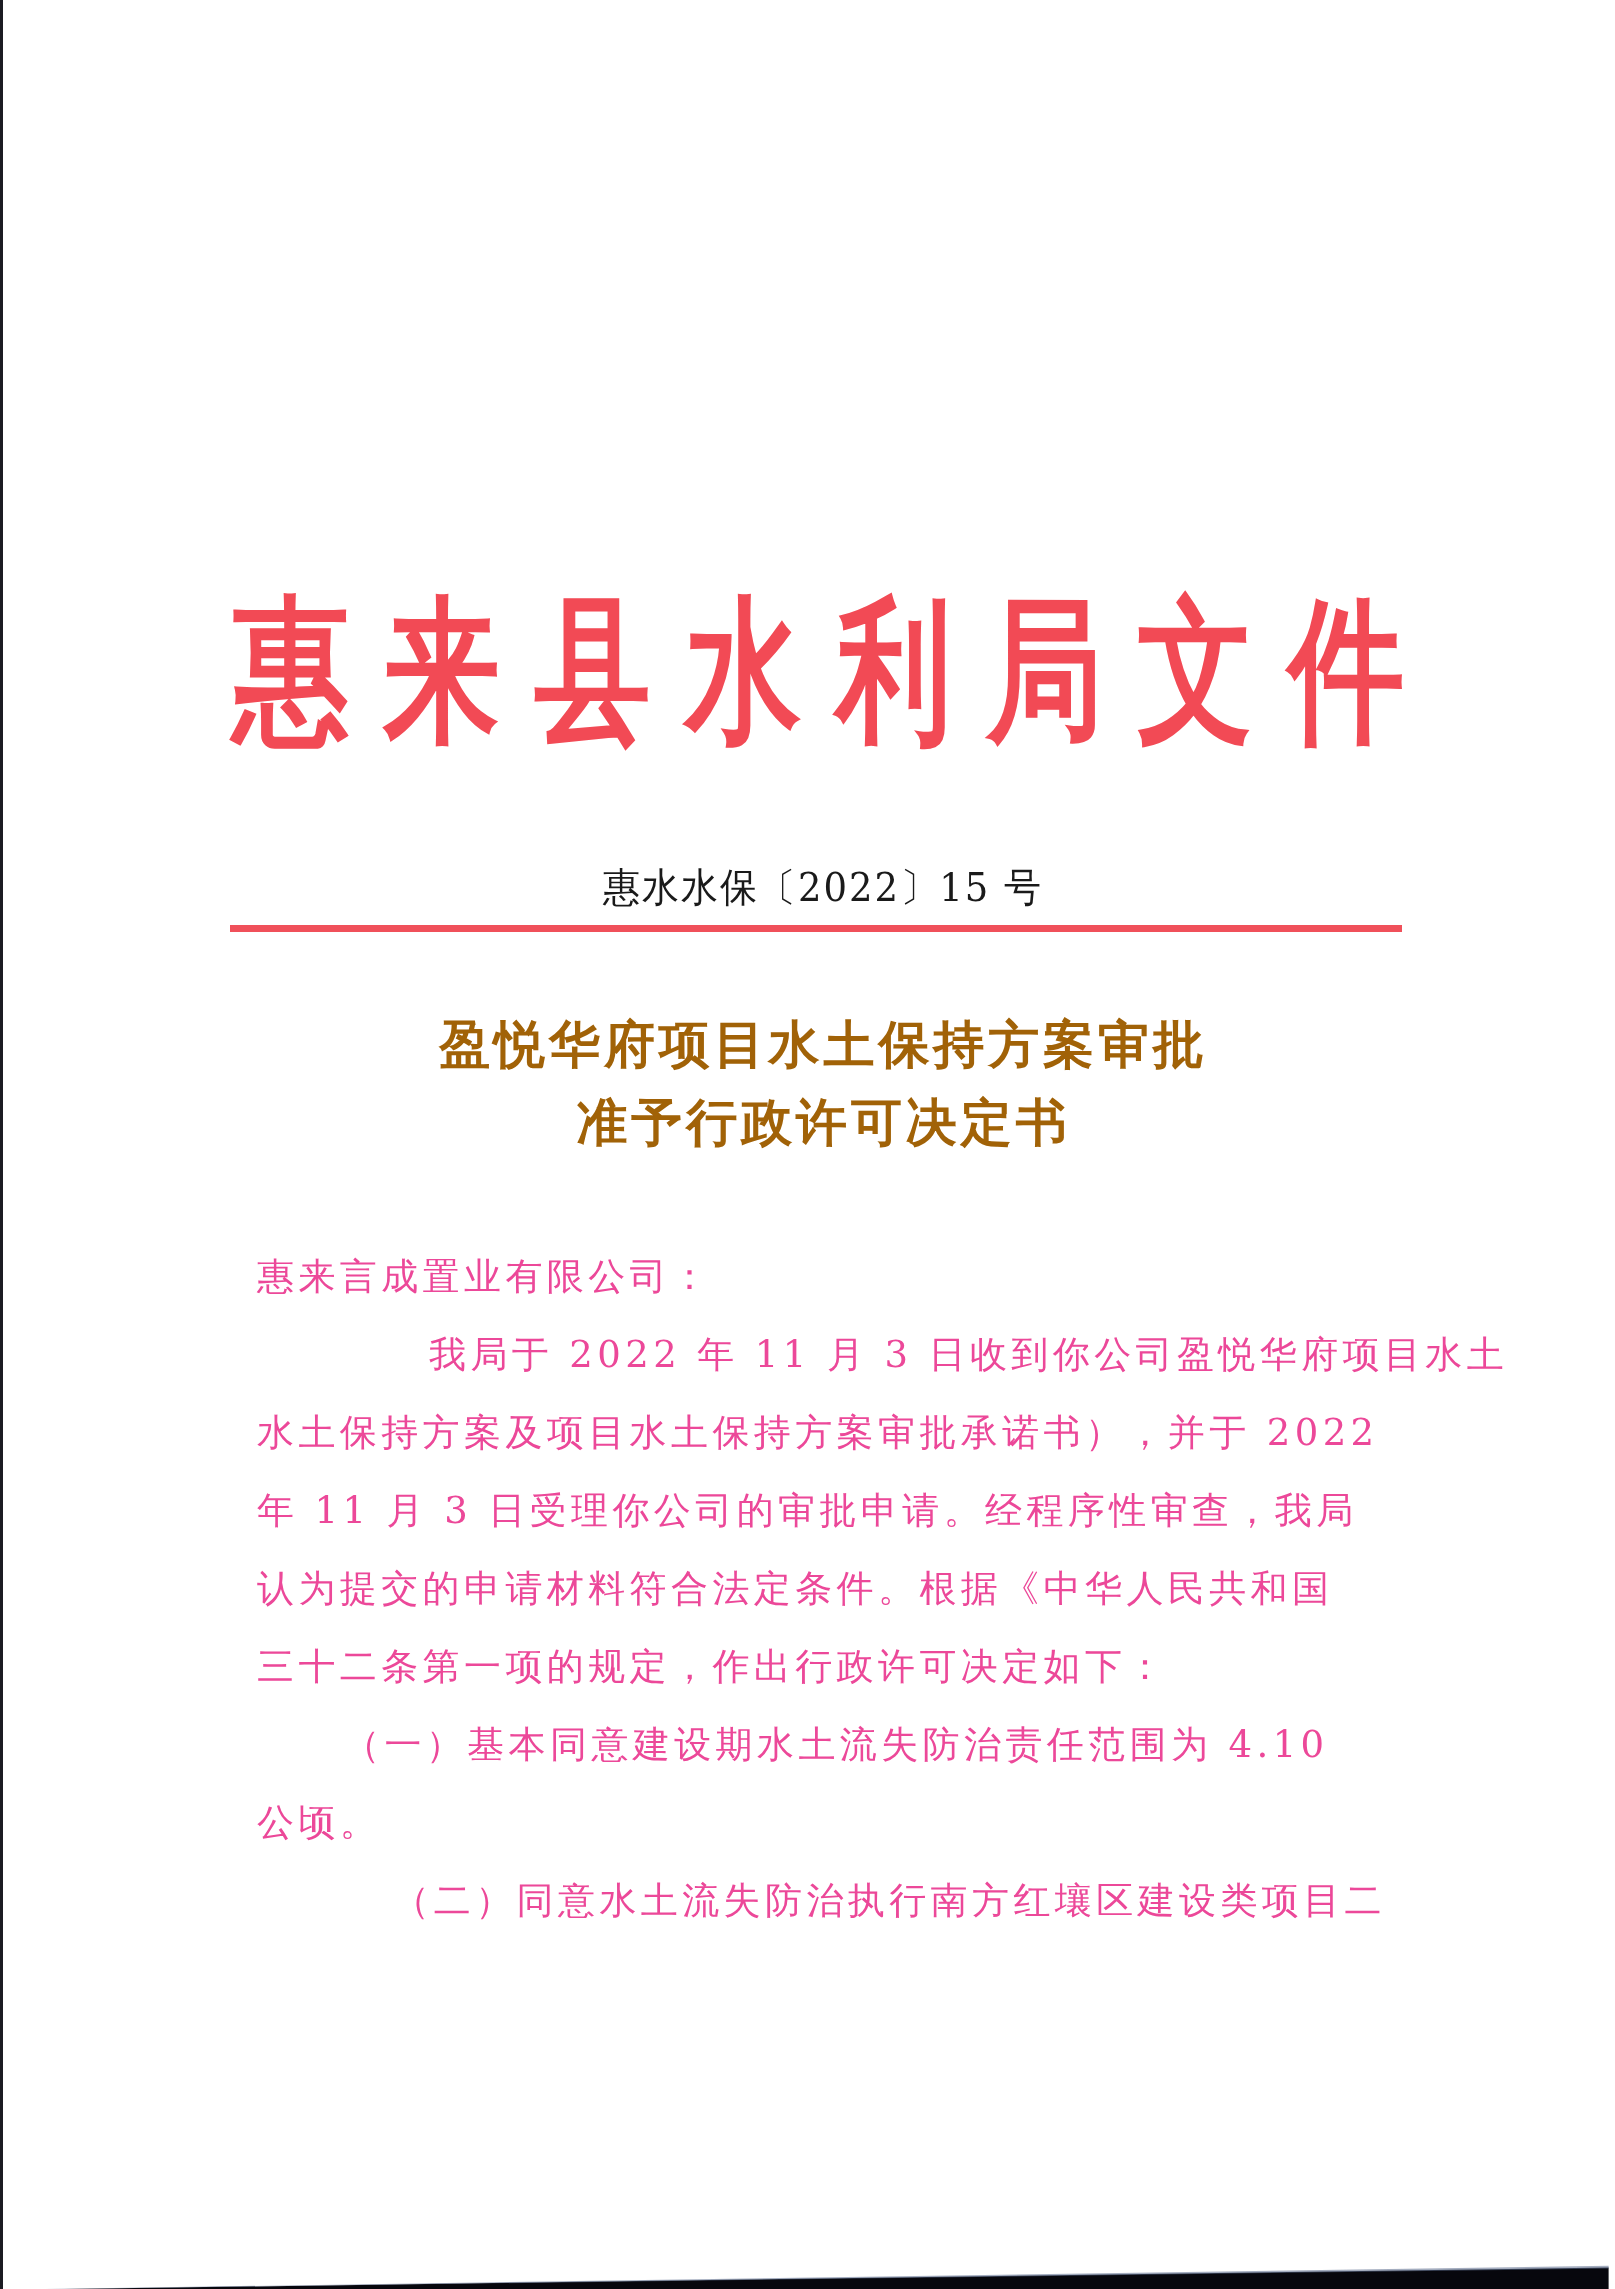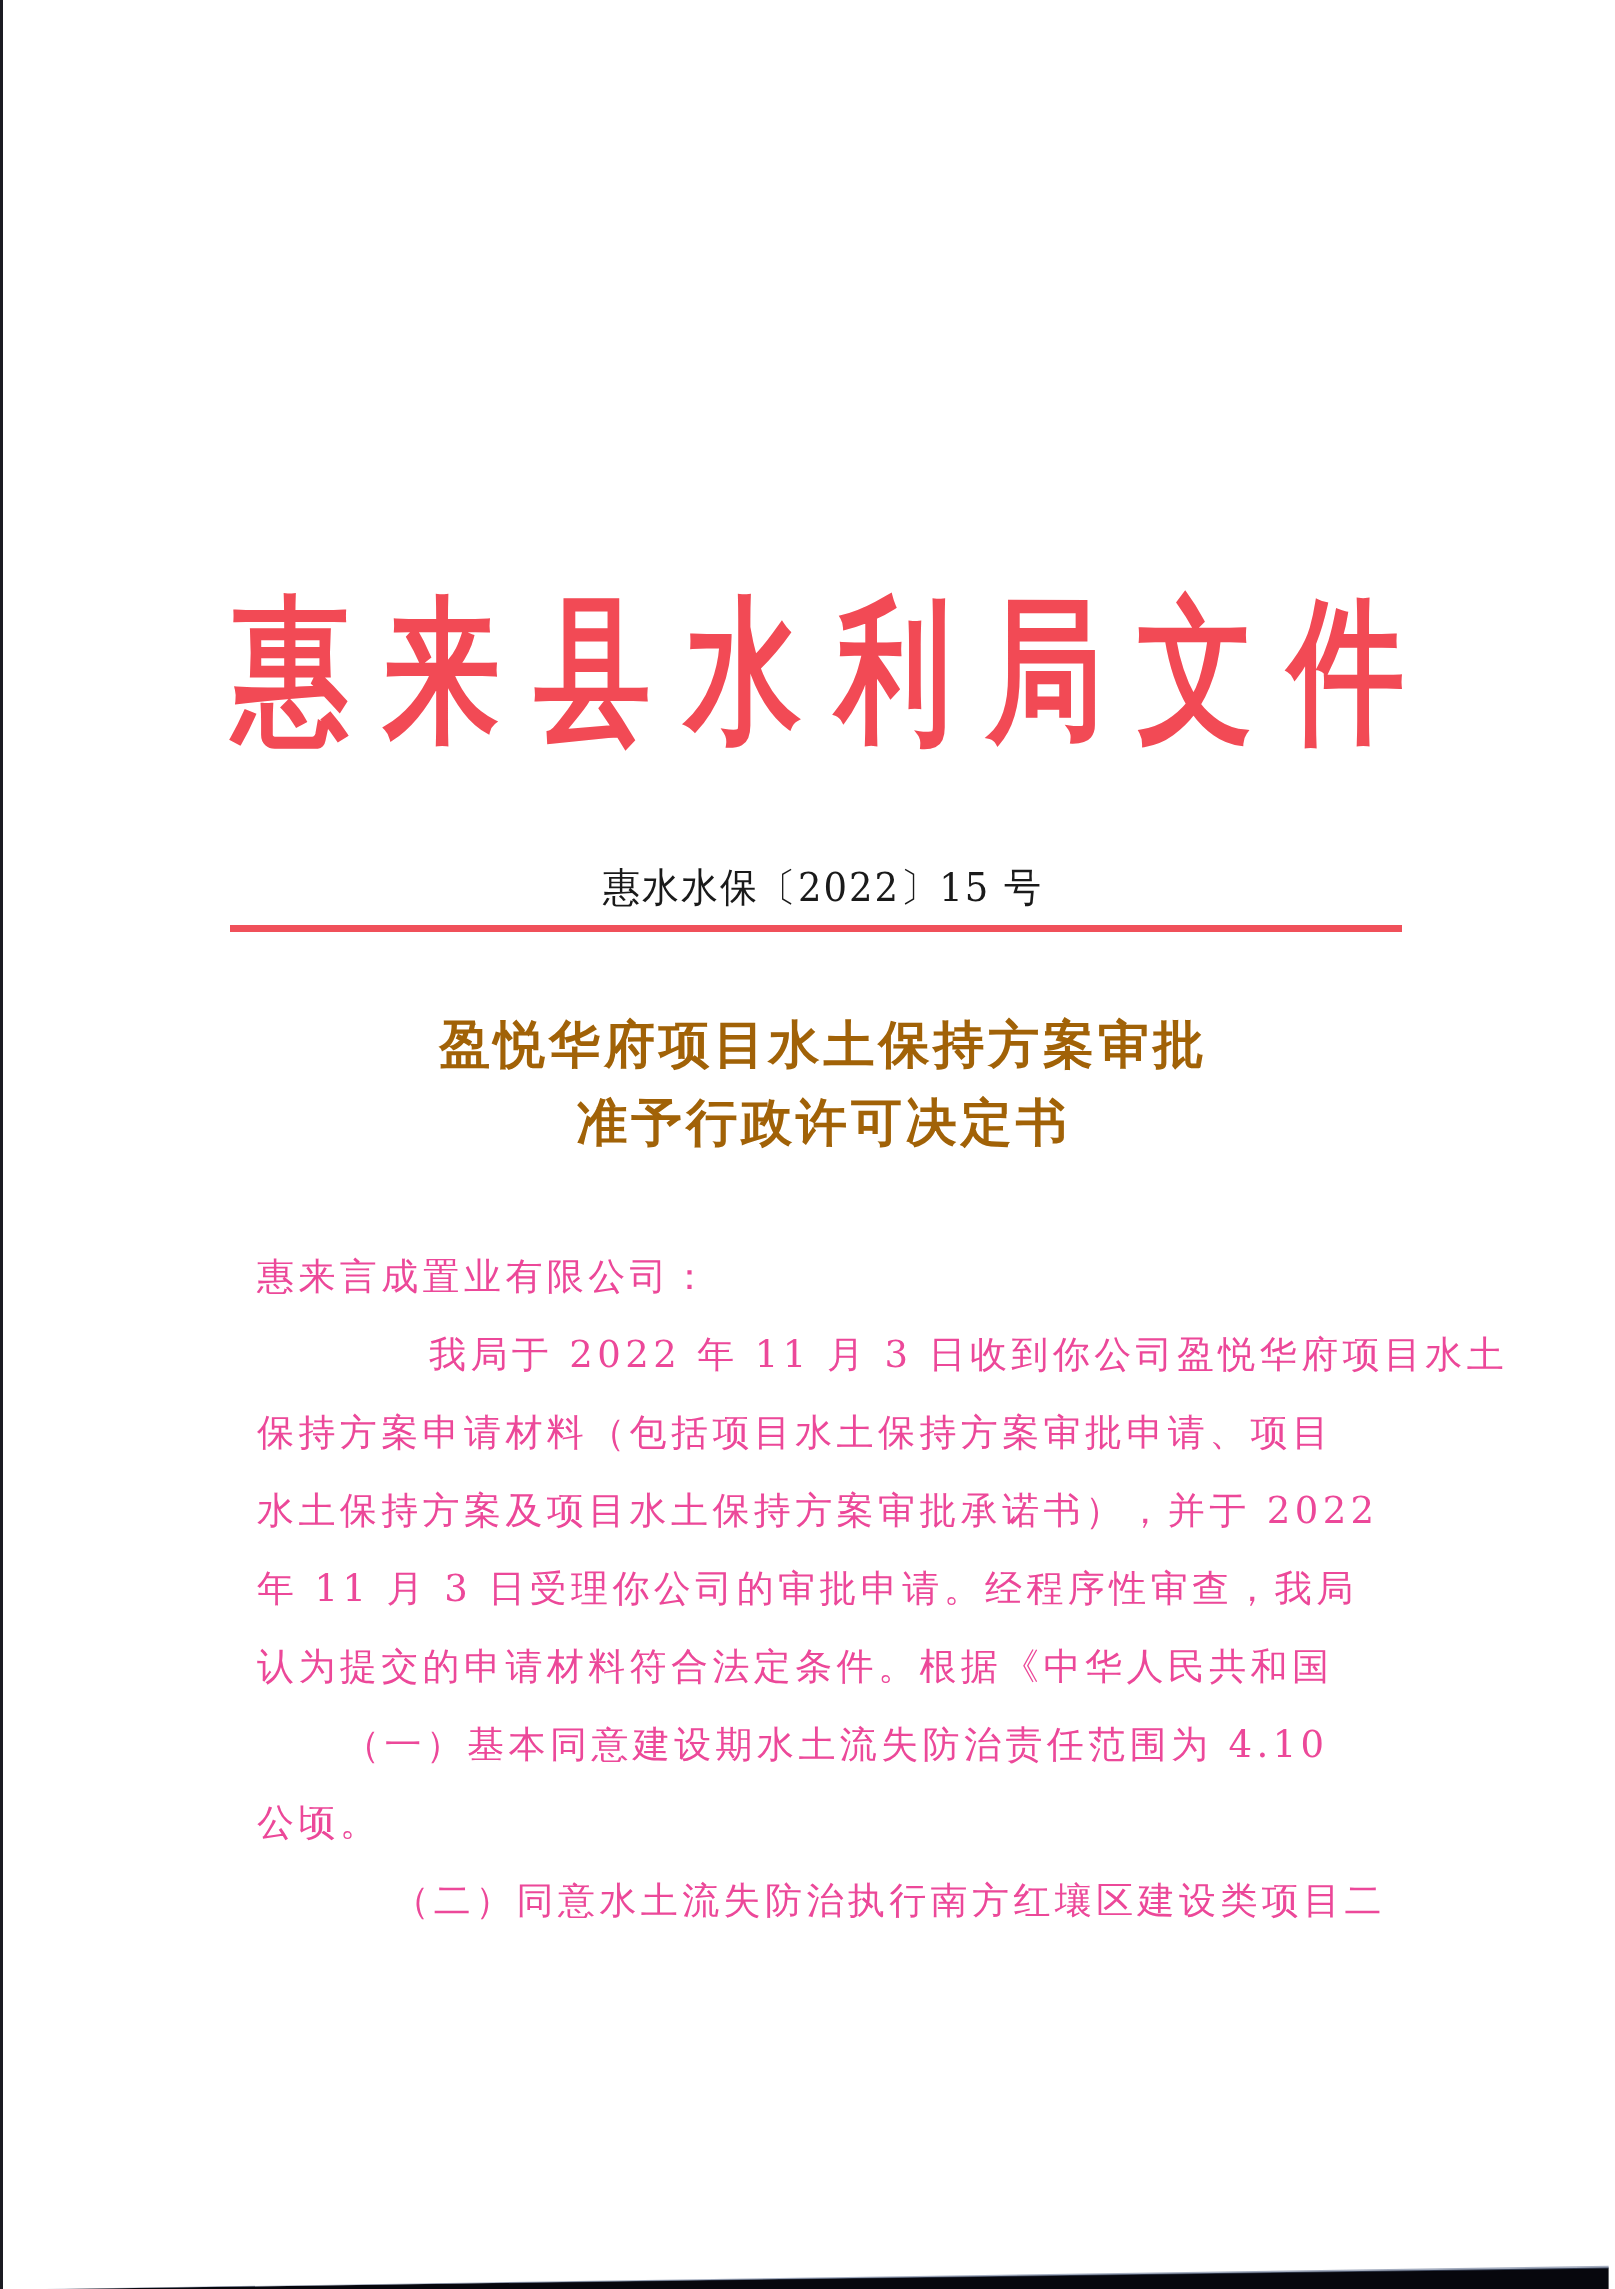--- a/index.html
+++ b/index.html
@@ -139,24 +139,24 @@
   <div class="red-rule"></div>
 
   <div class="doc-title">
     <span class="title-line">盈悦华府项目水土保持方案审批</span>
     <span class="title-line">准予行政许可决定书</span>
   </div>
 
   <div class="body-text">
     <span class="line">惠来言成置业有限公司：</span>
     <span class="line indent" style="padding-left:86px;">我局于 2022 年 11 月 3 日收到你公司盈悦华府项目水土</span>
-    <span class="line">保持方案申请材料（包括项目水土保持方案审批申请、项目</span>
     <span class="line">水土保持方案及项目水土保持方案审批承诺书），并于 2022</span>
     <span class="line">年 11 月 3 日受理你公司的审批申请。经程序性审查，我局</span>
     <span class="line">认为提交的申请材料符合法定条件。根据《中华人民共和国</span>
+    <span class="line">三十二条第一项的规定，作出行政许可决定如下：</span>
     <span class="line" style="padding-left:86px;">（一）基本同意建设期水土流失防治责任范围为 4.10</span>
     <span class="line">公顷。</span>
     <span class="line" style="padding-left:86px;text-align:right;">（二）同意水土流失防治执行南方红壤区建设类项目二</span>
   </div>
 
   <svg class="scan-bottom-edge" width="1615" height="35" viewBox="0 0 1648 36" xmlns="http://www.w3.org/2000/svg">
     <polygon points="60,36 1648,14 1648,36" fill="#07070d"></polygon>
     <polygon points="40,36 1648,12 1648,15 60,36" fill="#5a6a8a" opacity="0.55"></polygon>
   </svg>
 </div>

